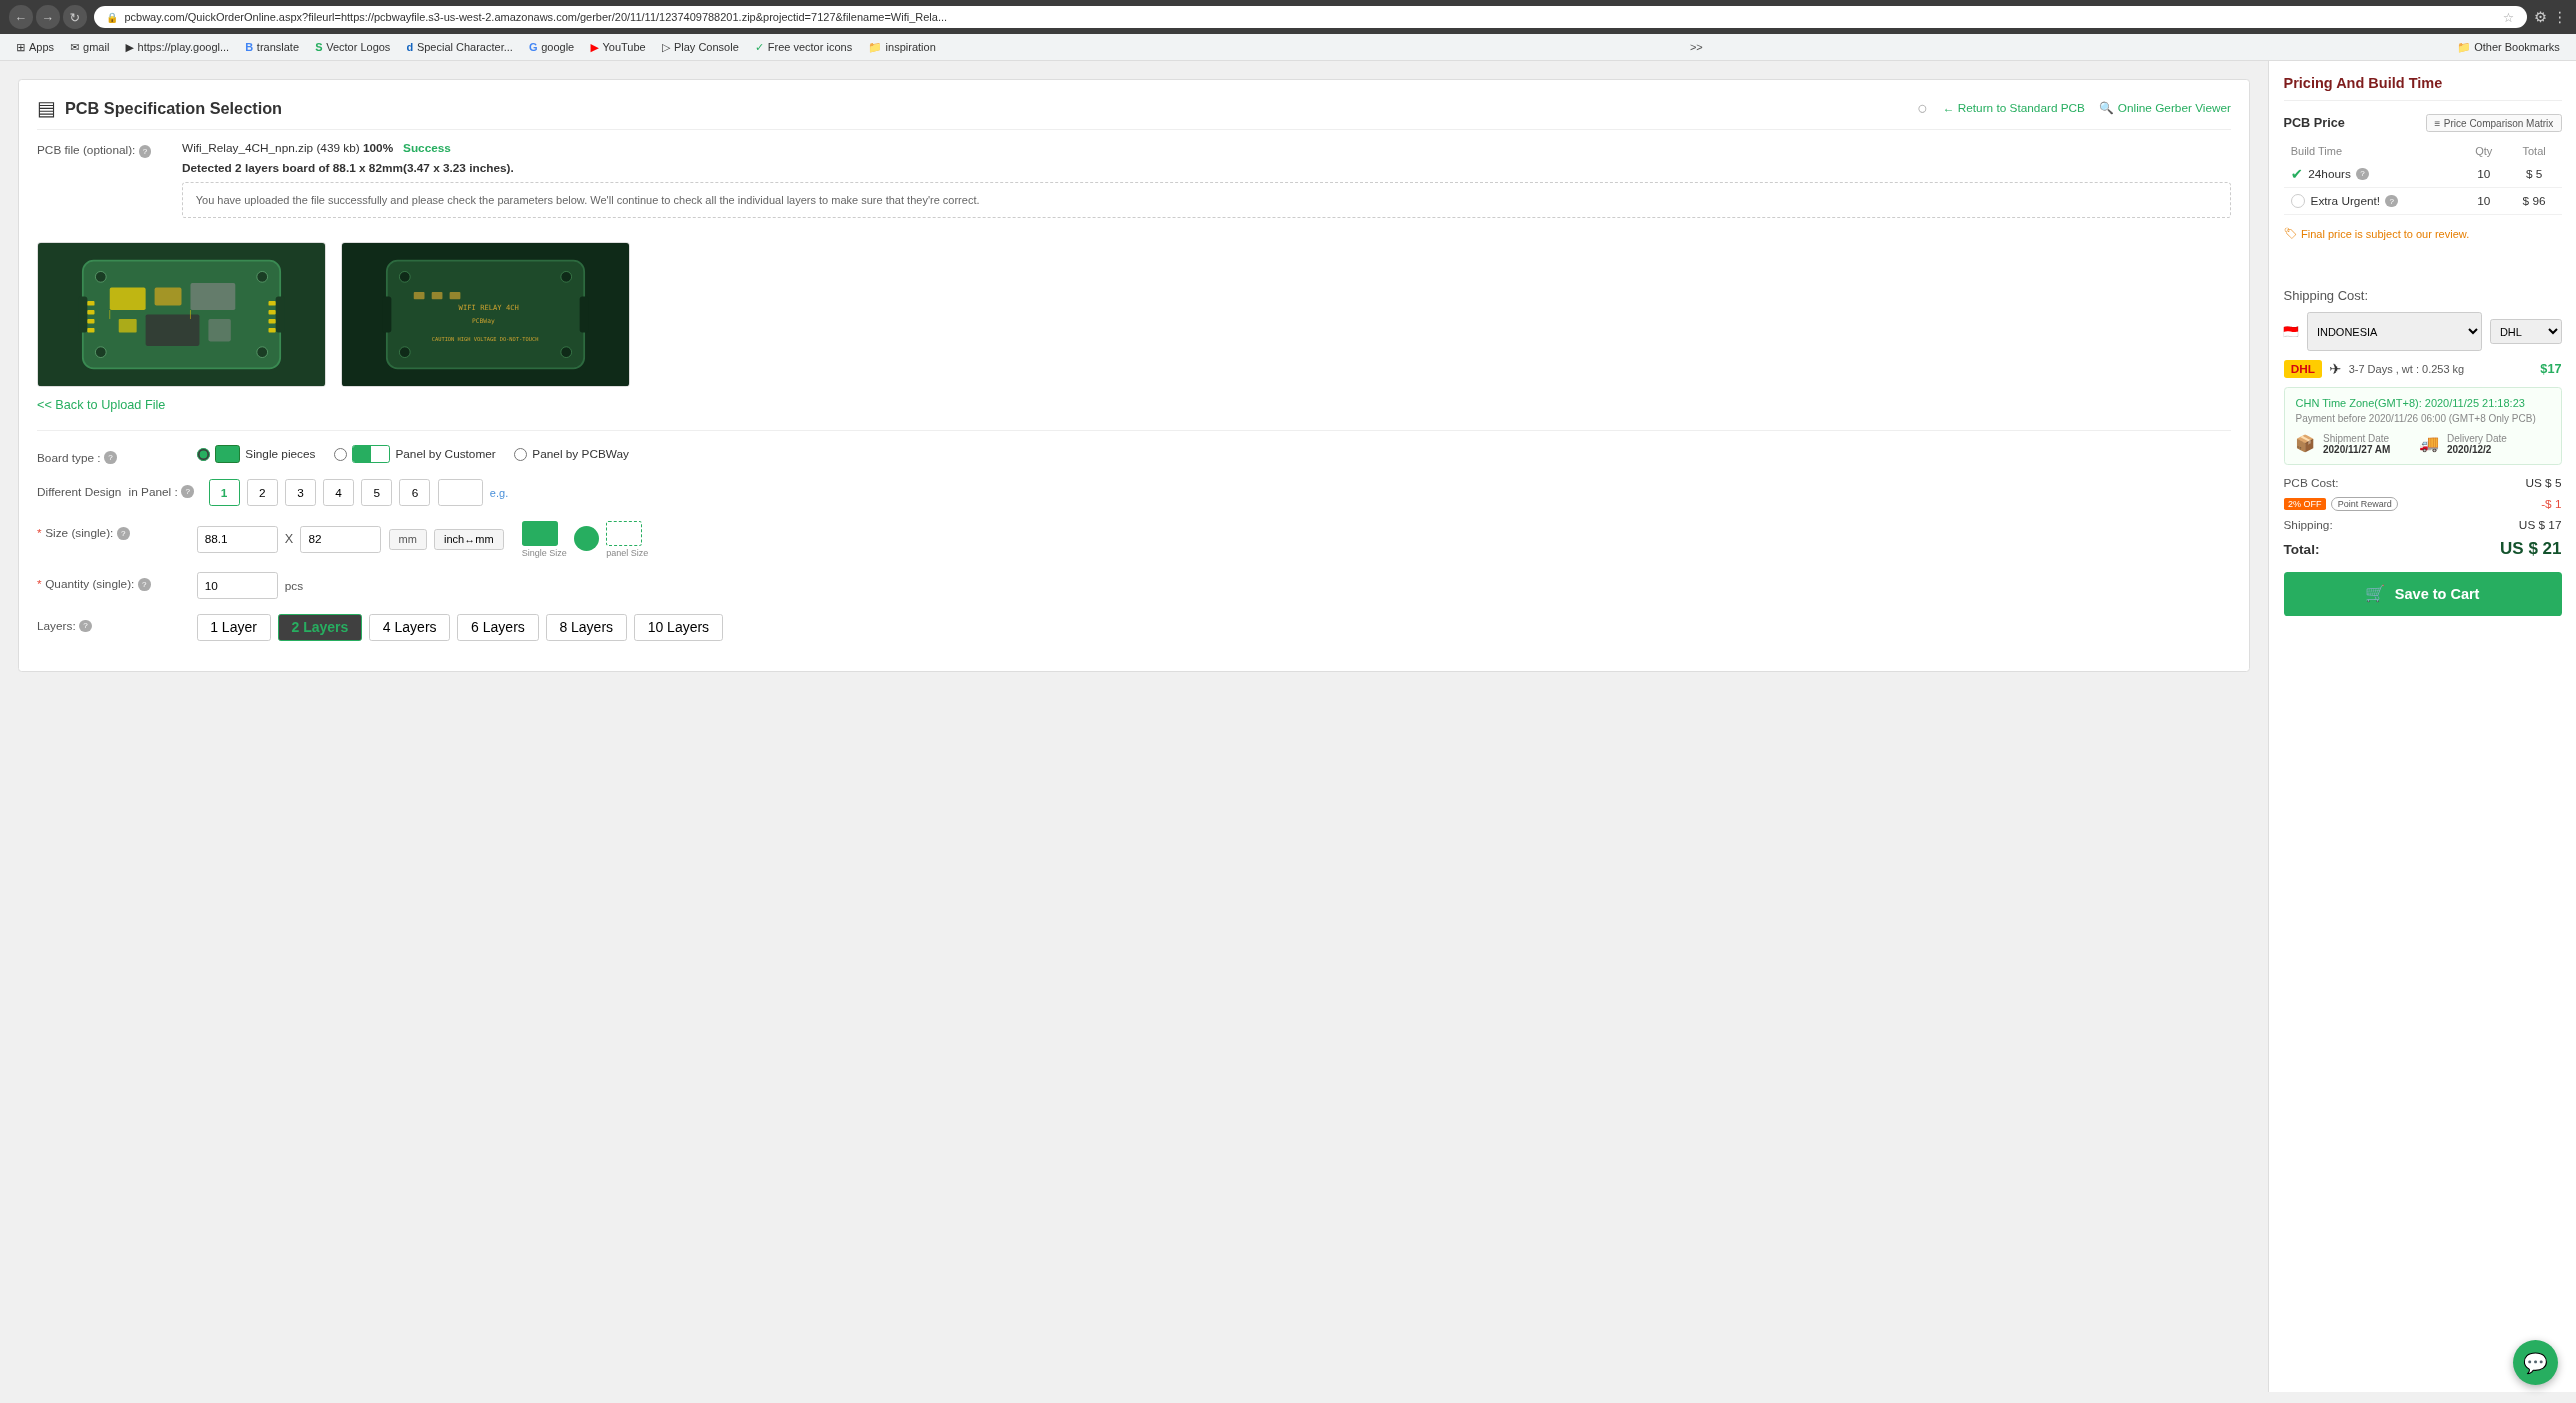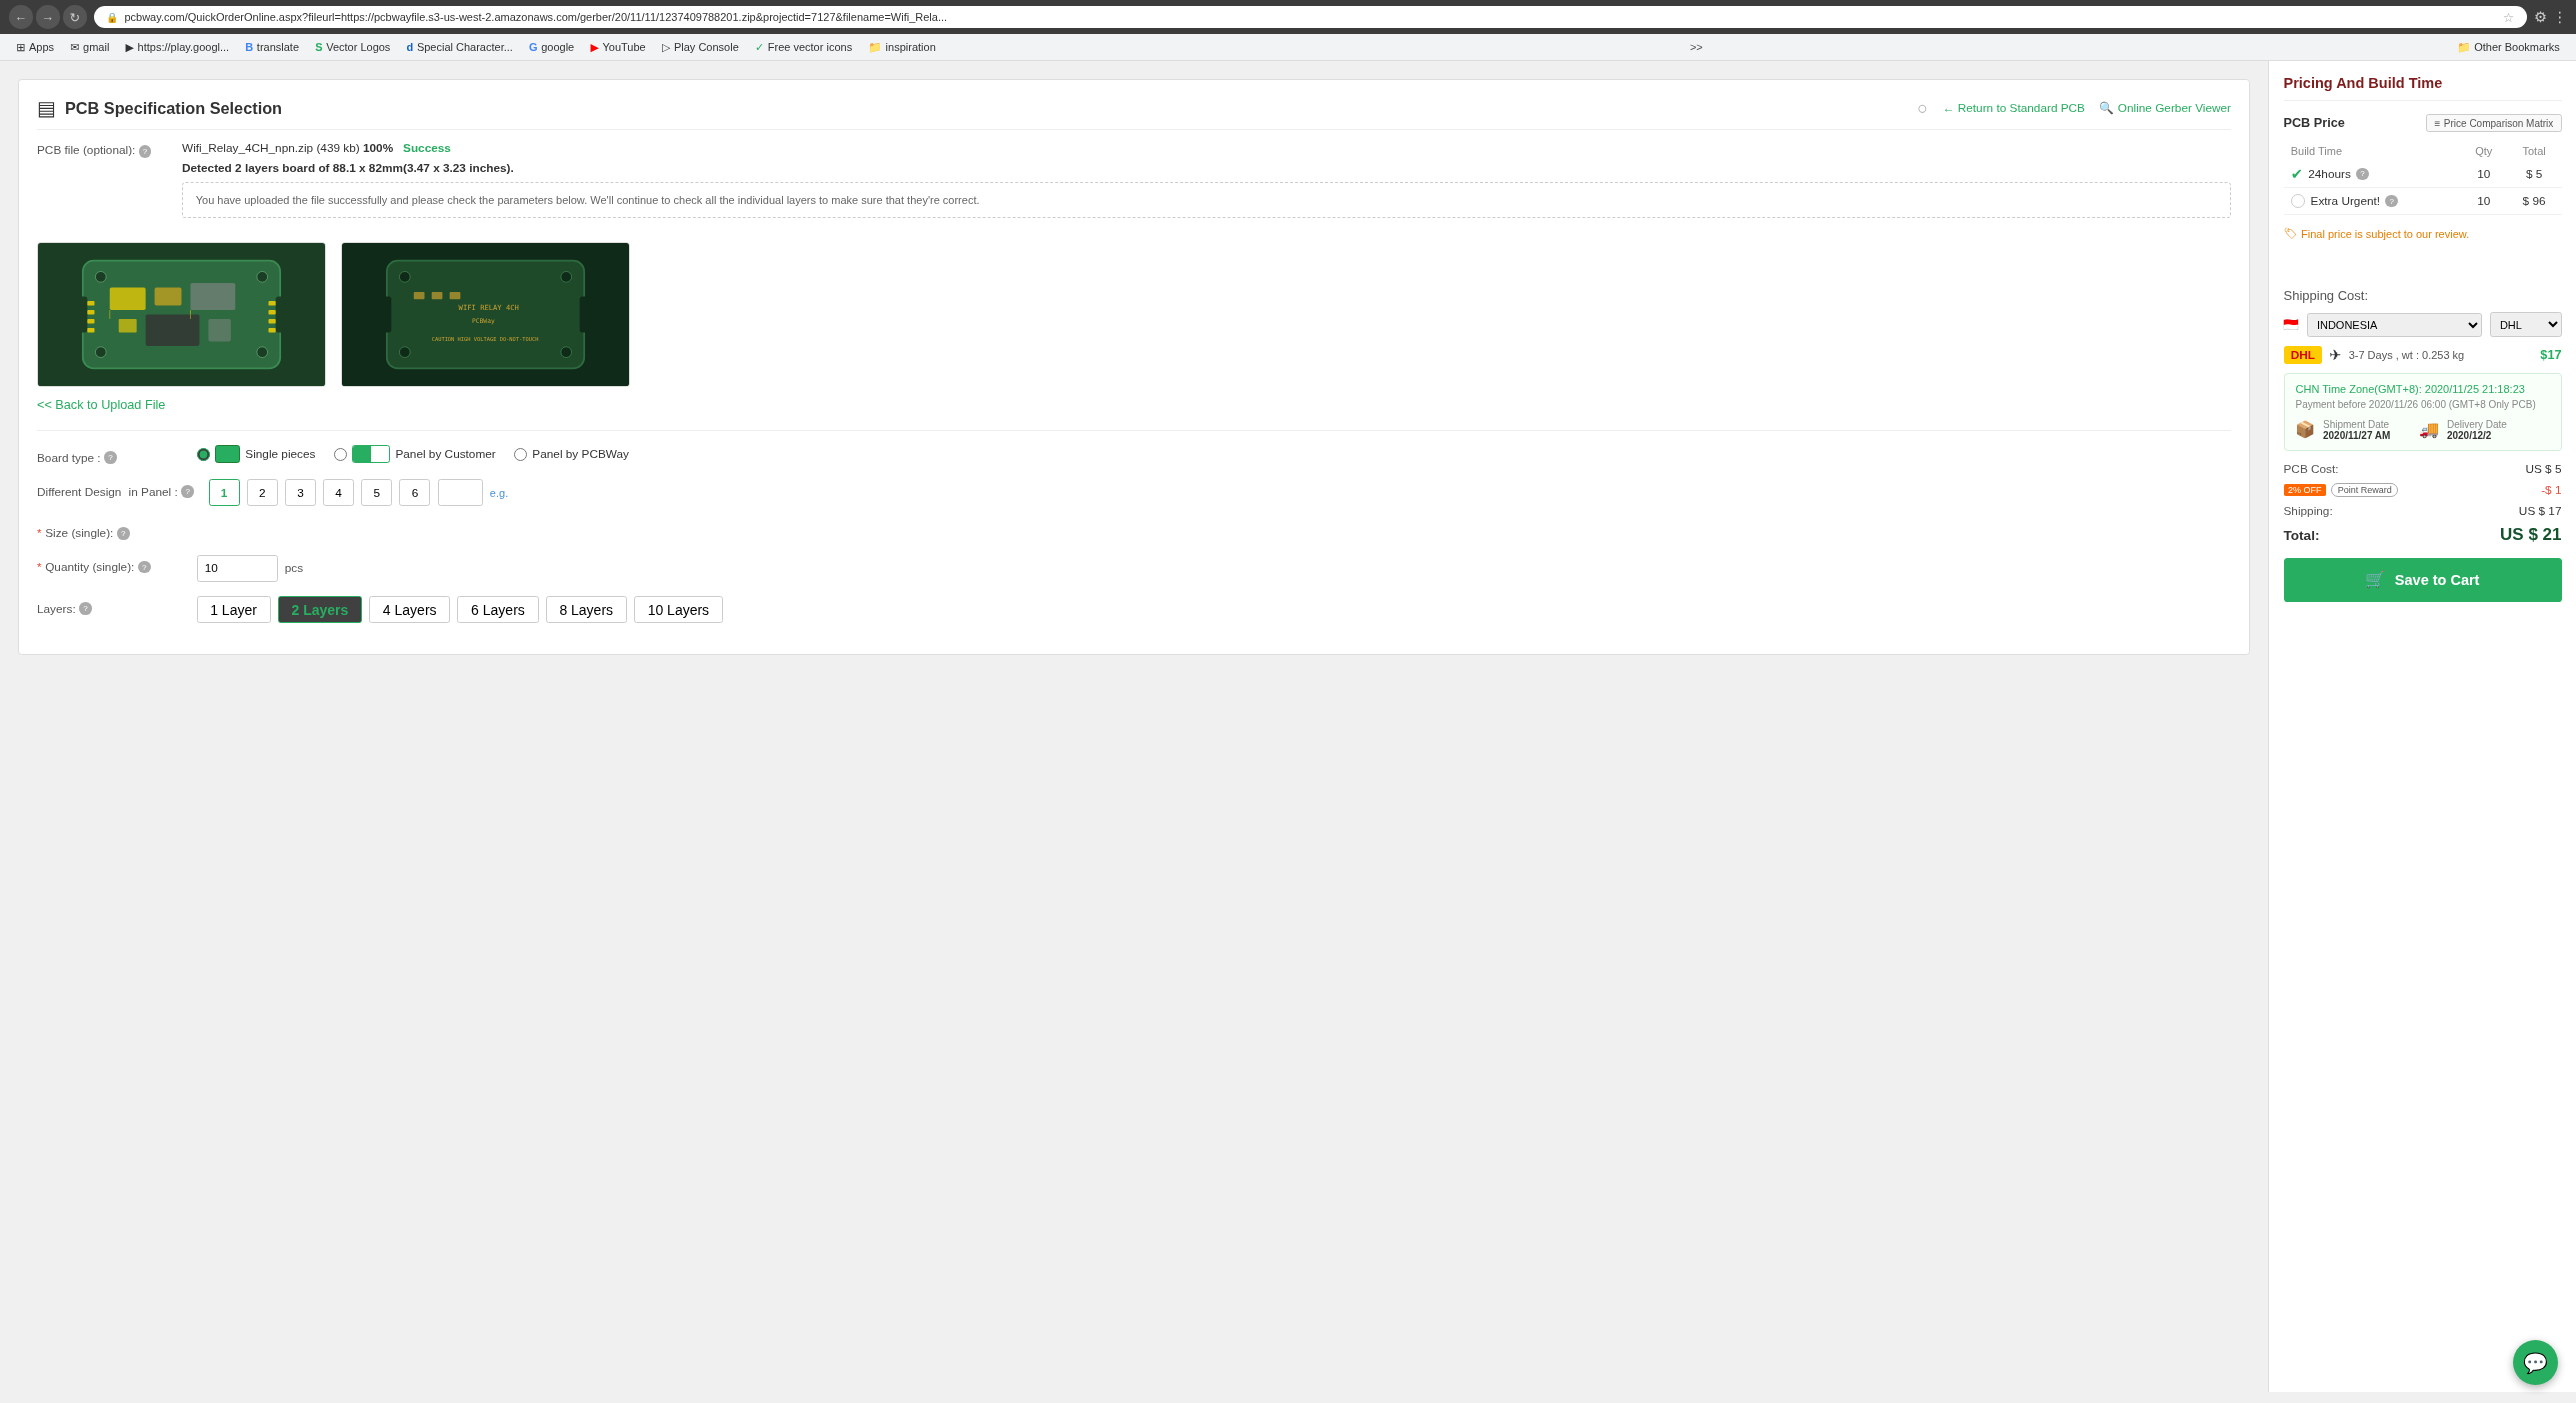--- a/index.html
+++ b/index.html
@@ -96,21 +96,21 @@
     .build-table { width: 100%; border-collapse: collapse; margin-bottom: 12.7px; }
     .build-table th { color: #888; font-size: 11px; font-weight: normal; text-align: center; padding: 3.6px 7.2px; }
     .build-table td { padding: 5.4px 7.2px; text-align: center; font-size: 11.8px; border-bottom: 0.9px solid #f0f0f0; }
     .build-table .build-label { text-align: left; display: flex; align-items: center; gap: 5.4px; }
     .check-green { color: #27ae60; font-size: 14.5px; }
     .radio-empty { width: 14.5px; height: 14.5px; border: 1.8px solid #ccc; border-radius: 50%; display: inline-block; }
 
     
     .shipping-row { display: flex; align-items: center; gap: 7.2px; margin-bottom: 9px; }
     .shipping-label { font-size: 13px; color: #555; margin-top: 37px; }
-    .country-select { height: 24px; border: 0.9px solid #ccc; border-radius: 2.7px; padding: 0 5.4px; font-size: 11px; flex: 1; }
+    .country-select { height: 39px; border: 0.9px solid #ccc; border-radius: 2.7px; padding: 0 5.4px; font-size: 11px; flex: 1; }
     .carrier-select { height: 25px; border: 0.9px solid #ccc; border-radius: 2.7px; padding: 0 5.4px; font-size: 11px; width: 72px; }
     .flag-icon { font-size: 12.7px; }
     .dhl-badge { background: #FFCC00; color: #D40511; font-weight: bold; font-size: 11.8px; padding: 1.8px 7.2px; border-radius: 2.7px; }
     .shipping-details { display: flex; align-items: center; gap: 7.2px; margin-bottom: 9px; }
     .shipping-time { font-size: 11px; color: #555; }
     .shipping-cost { color: #27ae60; font-size: 12.7px; font-weight: bold; margin-left: auto; }
 
     
     .delivery-section { background: #f9fff9; border: 0.9px solid #d4edda; border-radius: 3.6px; padding: 9px 11px; margin-bottom: 11px; }
     .china-time { color: #27ae60; font-size: 11px; margin-bottom: 3.6px; }
@@ -353,20 +353,41 @@
             <input type="text" class="num-btn" style="width: 45px;">
             <span class="eg-link">e.g.</span>
           </div>
         </div>
 
         <div class="form-row">
           <div class="form-label">
             <span class="required">*</span>
             <span>Size (single):</span>
             <span class="help-icon">?</span>
+          </div>
+          <div class="form-controls">
+            <input type="text" class="size-input" value="88.1" style="">
+            <span class="size-x">X</span>
+            <input type="text" class="size-input" value="82" style="">
+            <span class="unit-label">mm</span>
+            <button class="convert-btn">inch↔mm</button>
+            <div class="size-icons">
+              <div class="size-icon-group">
+                <div class="size-icon-box" style="background:#27ae60;"></div>
+                <div>Single Size</div>
+              </div>
+              <div class="size-icon-group">
+                <div class="size-icon-box circle" style="background:#27ae60;"></div>
+                <div></div>
+              </div>
+              <div class="size-icon-group">
+                <div class="size-icon-box outline"></div>
+                <div>panel Size</div>
+              </div>
+            </div>
           </div>
         </div>
 
         <div class="form-row">
           <div class="form-label">
             <span class="required">*</span>
             <span>Quantity (single):</span>
             <span class="help-icon">?</span>
           </div>
           <div class="form-controls">

